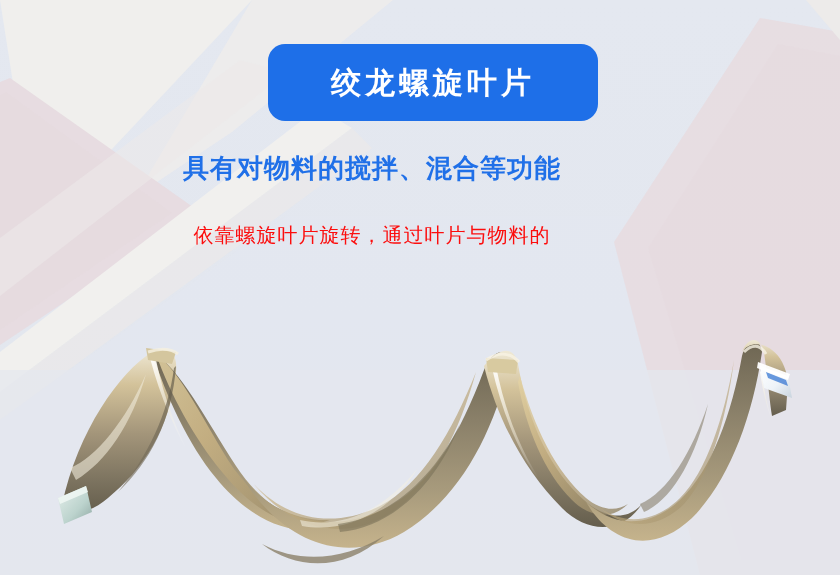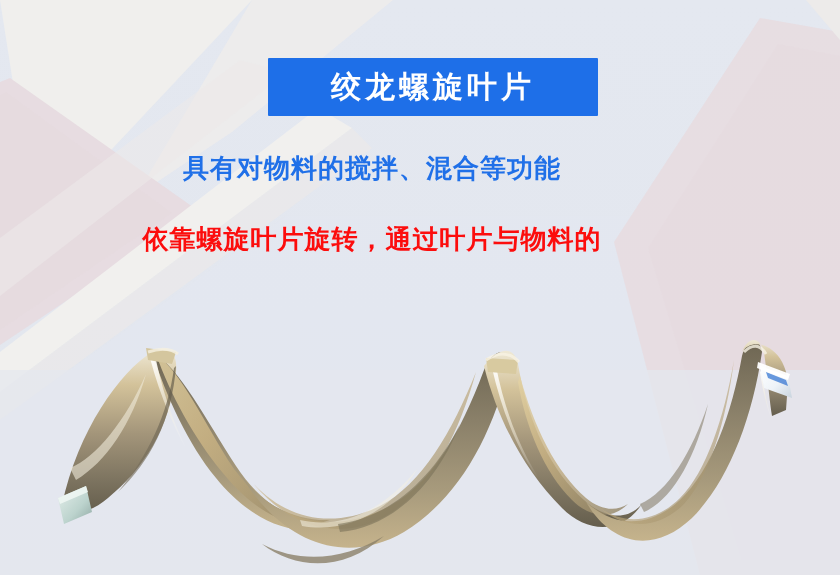--- a/index.html
+++ b/index.html
@@ -21,24 +21,24 @@
     display:block;
   }
   #bg-svg { z-index:1; }
   #screw-svg { z-index:2; }
 
   #content { position:absolute; left:0; top:0; width:840px; height:575px; z-index:5; }
 
   #title-badge {
     position:absolute;
     left:268px; top:44px;
-    width:330px; height:58px;
+    width:330px; height:77px;
     background:#1e6fe8;
-    border-radius:1px;
-    display:flex; align-items:center; justify-content:center;margin-top:14px;
+    border-radius:17px;
+    display:flex; align-items:center; justify-content:center;
   }
   #title-text {
     color:#ffffff;
     font-size:30px;
     font-weight:bold;
     letter-spacing:4px;
     line-height:1;
     white-space:nowrap;
   }
 
@@ -51,22 +51,22 @@
   .line-blue {
     color:#2070e8;
     font-size:26px;
     font-weight:bold;
     letter-spacing:1px;
     line-height:1.25;
     white-space:nowrap;
   }
   .line-red {
     color:#fc0d0d;
-    font-size:26px;
-    font-weight:bold;
+    font-size:20px;
+    font-weight:normal;
     letter-spacing:1px;
     line-height:1.25;
     white-space:nowrap;
   }
   .gap-1 { height:38px; }
   .gap-2 { height:12px; }
 </style>
 </head>
 <body>
 

